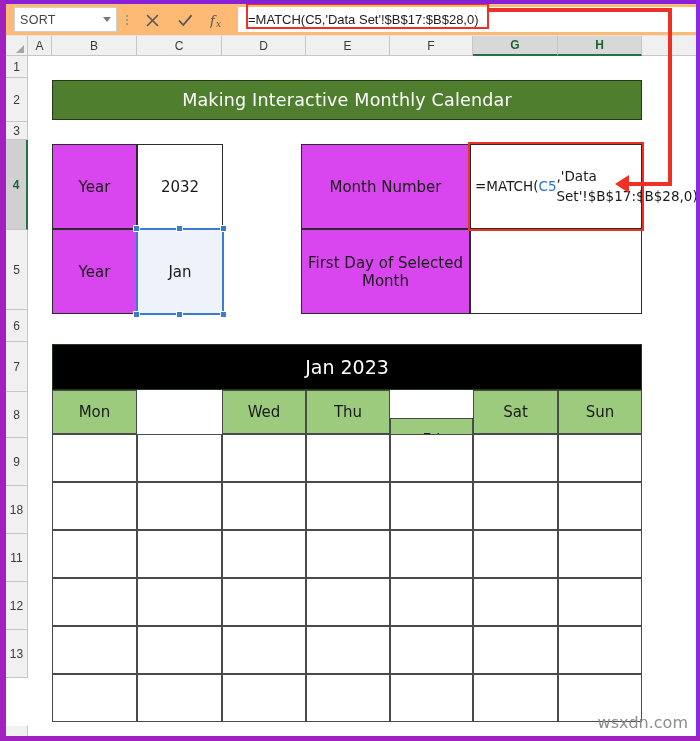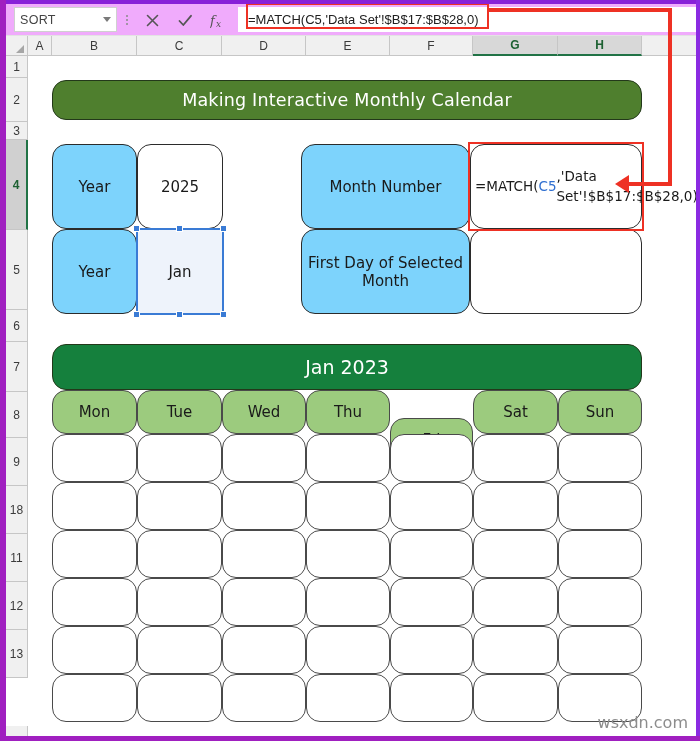--- a/index.html
+++ b/index.html
@@ -11,21 +11,21 @@
   }
   #app { position: relative; width: 700px; height: 741px; background:#fff; }
 
   
   .frame-left   { position:absolute; left:0;   top:0;  width:6px;  height:741px; background:#a020c0; z-index:40; }
   .frame-top    { position:absolute; left:0;   top:0;  width:700px;height:4px;   background:#8820d8; z-index:40; }
   .frame-bottom { position:absolute; left:0;   bottom:0;width:700px;height:5px;  background:#a020c0; z-index:40; }
   .frame-right  { position:absolute; right:0;  top:0;  width:4px;  height:741px; background:#8a2be2; z-index:40; }
 
   
-  .fbar { position:absolute; left:6px; top:4px; width:690px; height:32px; background:#f0abfc; }
+  .fbar { position:absolute; left:6px; top:4px; width:690px; height:32px; background:#fdba74; }
   .namebox {
     position:absolute; left:8px; top:3px; width:103px; height:25px;
     background:#fff; border:1px solid #d0d0d0;
     display:flex; align-items:center; padding:0 5px;
   }
   .namebox-text { font-size:12.5px; color:#444; letter-spacing:.3px; flex:1; }
   .namebox-arrow {
     width:0;height:0;border-left:4.5px solid transparent;border-right:4.5px solid transparent;
     border-top:5px solid #7a7a7a;
   }
@@ -65,37 +65,37 @@
   .rowhdr { position:absolute; left:6px; width:22px; background:#f0f0f0;
             border-bottom:1px solid #c6c6c6; border-right:1px solid #c6c6c6;
             display:flex; align-items:center; justify-content:center;
             font-size:12px; color:#3b3b3b; }
   .rowhdr.sel { background:#d0d0d0; color:#1d6132; border-right:2px solid #217346; font-weight:600; }
 
   
   .sheet { position:absolute; left:28px; top:56px; width:668px; height:680px; background:#ffffff; }
 
   .cellbox { position:absolute; display:flex; align-items:center; justify-content:center;
-             text-align:center; font-family:"DejaVu Sans", sans-serif;border-radius:14px; }
+             text-align:center; font-family:"DejaVu Sans", sans-serif; }
 
   .title-banner {
     background:#4f7f2e; color:#ffffff; border:1.5px solid #23381a;
     font-size:17.5px; letter-spacing:.2px;
   }
-  .lbl-green  { background:#7dd3fc; color:#1a1a1a; border:1.5px solid #2b2b2b; font-size:15px; }
+  .lbl-green  { background:#d946ef; color:#1a1a1a; border:1.5px solid #2b2b2b; font-size:15px; }
   .val-white  { background:#ffffff; color:#1a1a1a; border:1.5px solid #2b2b2b; font-size:15px; }
   .val-formula{
     background:#ffffff; color:#1a1a1a; border:1.5px solid #2b2b2b;
     font-size:13.5px; justify-content:flex-start; align-items:center;
     padding-left:4px; text-align:left; line-height:1.45;
   }
   .val-formula .ref { color:#2f6fd0; }
   .formula-hl { position:absolute; border:2.5px solid #ee3124; z-index:22; pointer-events:none; }
 
-  .cal-title { background:#15803d; color:#ffffff; font-size:19px; border:1.5px solid #23381a;text-align:center; }
+  .cal-title { background:#000000; color:#ffffff; font-size:19px; border:1.5px solid #23381a;text-align:center; }
   .cal-dow   { background:#9ccb7e; color:#1a1a1a; font-size:15px;
                border:1px solid #4a4a4a; }
   .cal-cell  { background:#ffffff; border:1px solid #4a4a4a; }
 
   
   .combo-sel { position:absolute; border:2px solid #3a7bd5; background:#eef3fb; z-index:18; }
   .handle { position:absolute; width:7px; height:7px; background:#3a7bd5;
             border:1px solid #ffffff; z-index:19; }
 
   
@@ -180,21 +180,21 @@
   <div class="rowhdr" style="top:582px; height:48px;">12</div>
   <div class="rowhdr" style="top:630px; height:48px;">13</div>
   <div class="rowhdr" style="top:678px; height:48px;margin-left:48px;">14</div>
   <div class="rowhdr" style="top:726px; height:10px; border-bottom:none;"></div>
 
   <div class="sheet">
 
     <div class="cellbox title-banner" style="left:24px; top:24px; width:590px; height:40px;">Making Interactive Monthly Calendar</div>
 
     <div class="cellbox lbl-green" style="left:24px; top:88px; width:85px; height:85px;">Year</div>
-    <div class="cellbox val-white" style="left:109px; top:88px; width:86px; height:85px;">2025</div>
+    <div class="cellbox val-white" style="left:109px; top:88px; width:86px; height:85px;">2032</div>
 
     <div class="cellbox lbl-green" style="left:24px; top:173px; width:85px; height:85px;">Year</div>
     <div class="cellbox val-white" style="left:109px; top:173px; width:86px; height:85px;">Jan</div>
 
     <div class="combo-sel" style="left:108px; top:172px; width:88px; height:87px;"></div>
     <div class="cellbox" style="left:108px; top:172px; width:88px; height:87px; z-index:20;
                 font-size:15px; color:#1a1a1a;">Jan</div>
     <div class="handle" style="left:105px;  top:169px;"></div>
     <div class="handle" style="left:148px;  top:169px;"></div>
     <div class="handle" style="left:192px;  top:169px;"></div>
@@ -209,21 +209,20 @@
         <span>,'Data Set'!$B$17:$B$28,0)</span>
     </div>
     <div class="formula-hl" style="left:440px; top:86px; width:176px; height:89px;"></div>
 
     <div class="cellbox lbl-green" style="left:273px; top:173px; width:169px; height:85px;">First Day of Selected Month</div>
     <div class="cellbox val-white" style="left:442px; top:173px; width:172px; height:85px;"></div>
 
     <div class="cellbox cal-title" style="left:24px; top:288px; width:590px; height:46px;">Jan 2023</div>
 
     <div class="cellbox cal-dow" style="left:24px;  top:334px; width:85px; height:44px;">Mon</div>
-    <div class="cellbox cal-dow" style="left:109px; top:334px; width:85px; height:44px;">Tue</div>
     <div class="cellbox cal-dow" style="left:194px; top:334px; width:84px; height:44px;">Wed</div>
     <div class="cellbox cal-dow" style="left:278px; top:334px; width:84px; height:44px;">Thu</div>
     <div class="cellbox cal-dow" style="left:362px; top:334px; width:83px; height:44px;margin-top:28px;">Fri</div>
     <div class="cellbox cal-dow" style="left:445px; top:334px; width:85px; height:44px;">Sat</div>
     <div class="cellbox cal-dow" style="left:530px; top:334px; width:84px; height:44px;">Sun</div>
 
     <div id="calendar-body">
         <div class="cellbox cal-cell" style="left: 24px; top: 378px; width: 85px; height: 48px;"></div>
         <div class="cellbox cal-cell" style="left: 109px; top: 378px; width: 85px; height: 48px;"></div>
         <div class="cellbox cal-cell" style="left: 194px; top: 378px; width: 84px; height: 48px;"></div>

